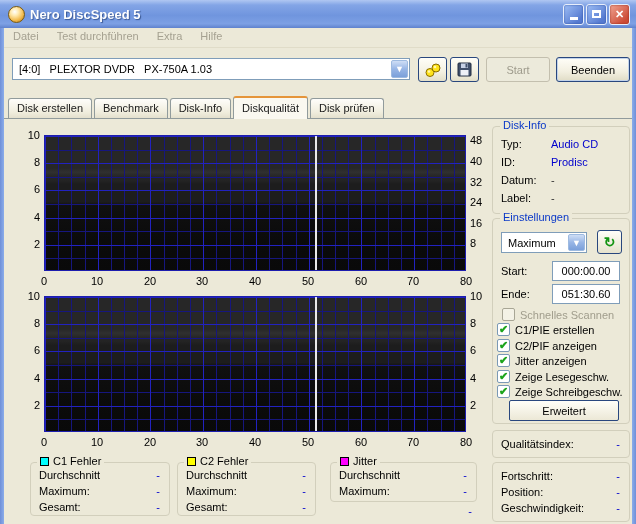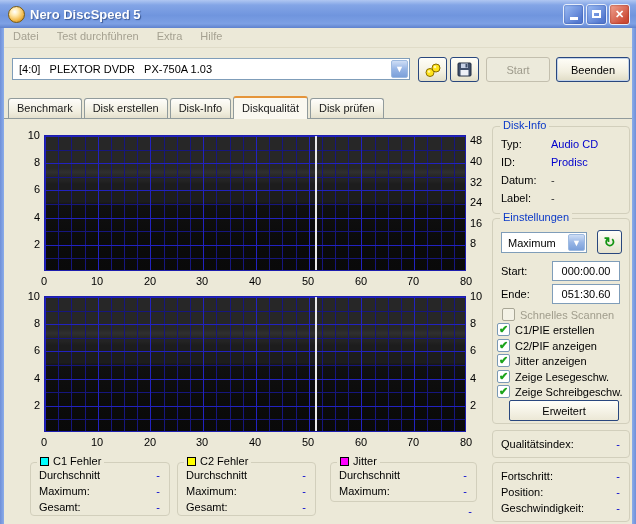--- a/index.html
+++ b/index.html
@@ -142,22 +142,22 @@
     </svg>
   </div>
   <div class="pushbtn btn-start">
     <span>Start</span>
   </div>
   <div class="pushbtn btn-quit">
     <span>Beenden</span>
   </div>
 
   <div class="tabbar">
+    <span class="tab">Disk erstellen</span>
     <span class="tab">Benchmark</span>
-    <span class="tab">Disk erstellen</span>
     <span class="tab">Disk-Info</span>
     <span class="tab active">Diskqualität</span>
     <span class="tab">Disk prüfen</span>
   </div>
 
   <div class="chart-wrap" style="top:128px;">
     <div class="plot">
       <div class="scanline"></div>
     </div>
     <span class="tick yl" style="top:0px;">10</span>

